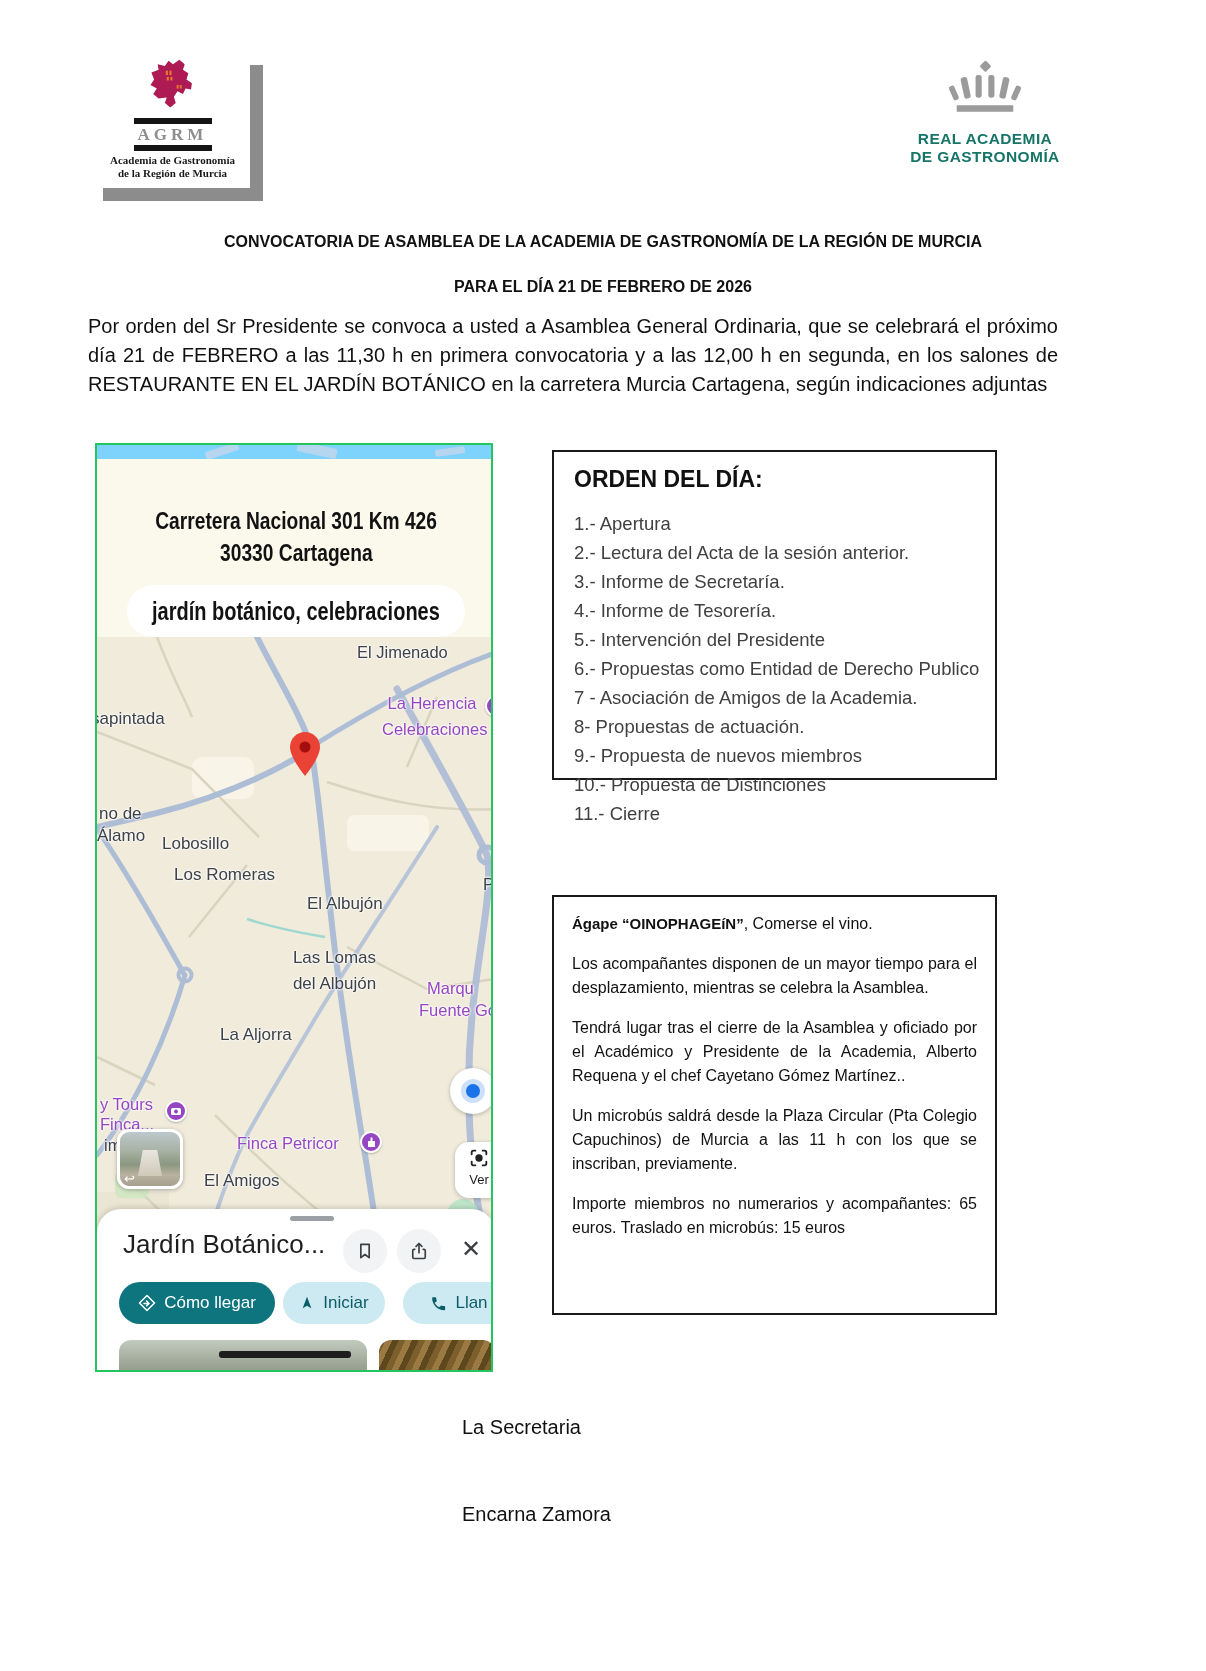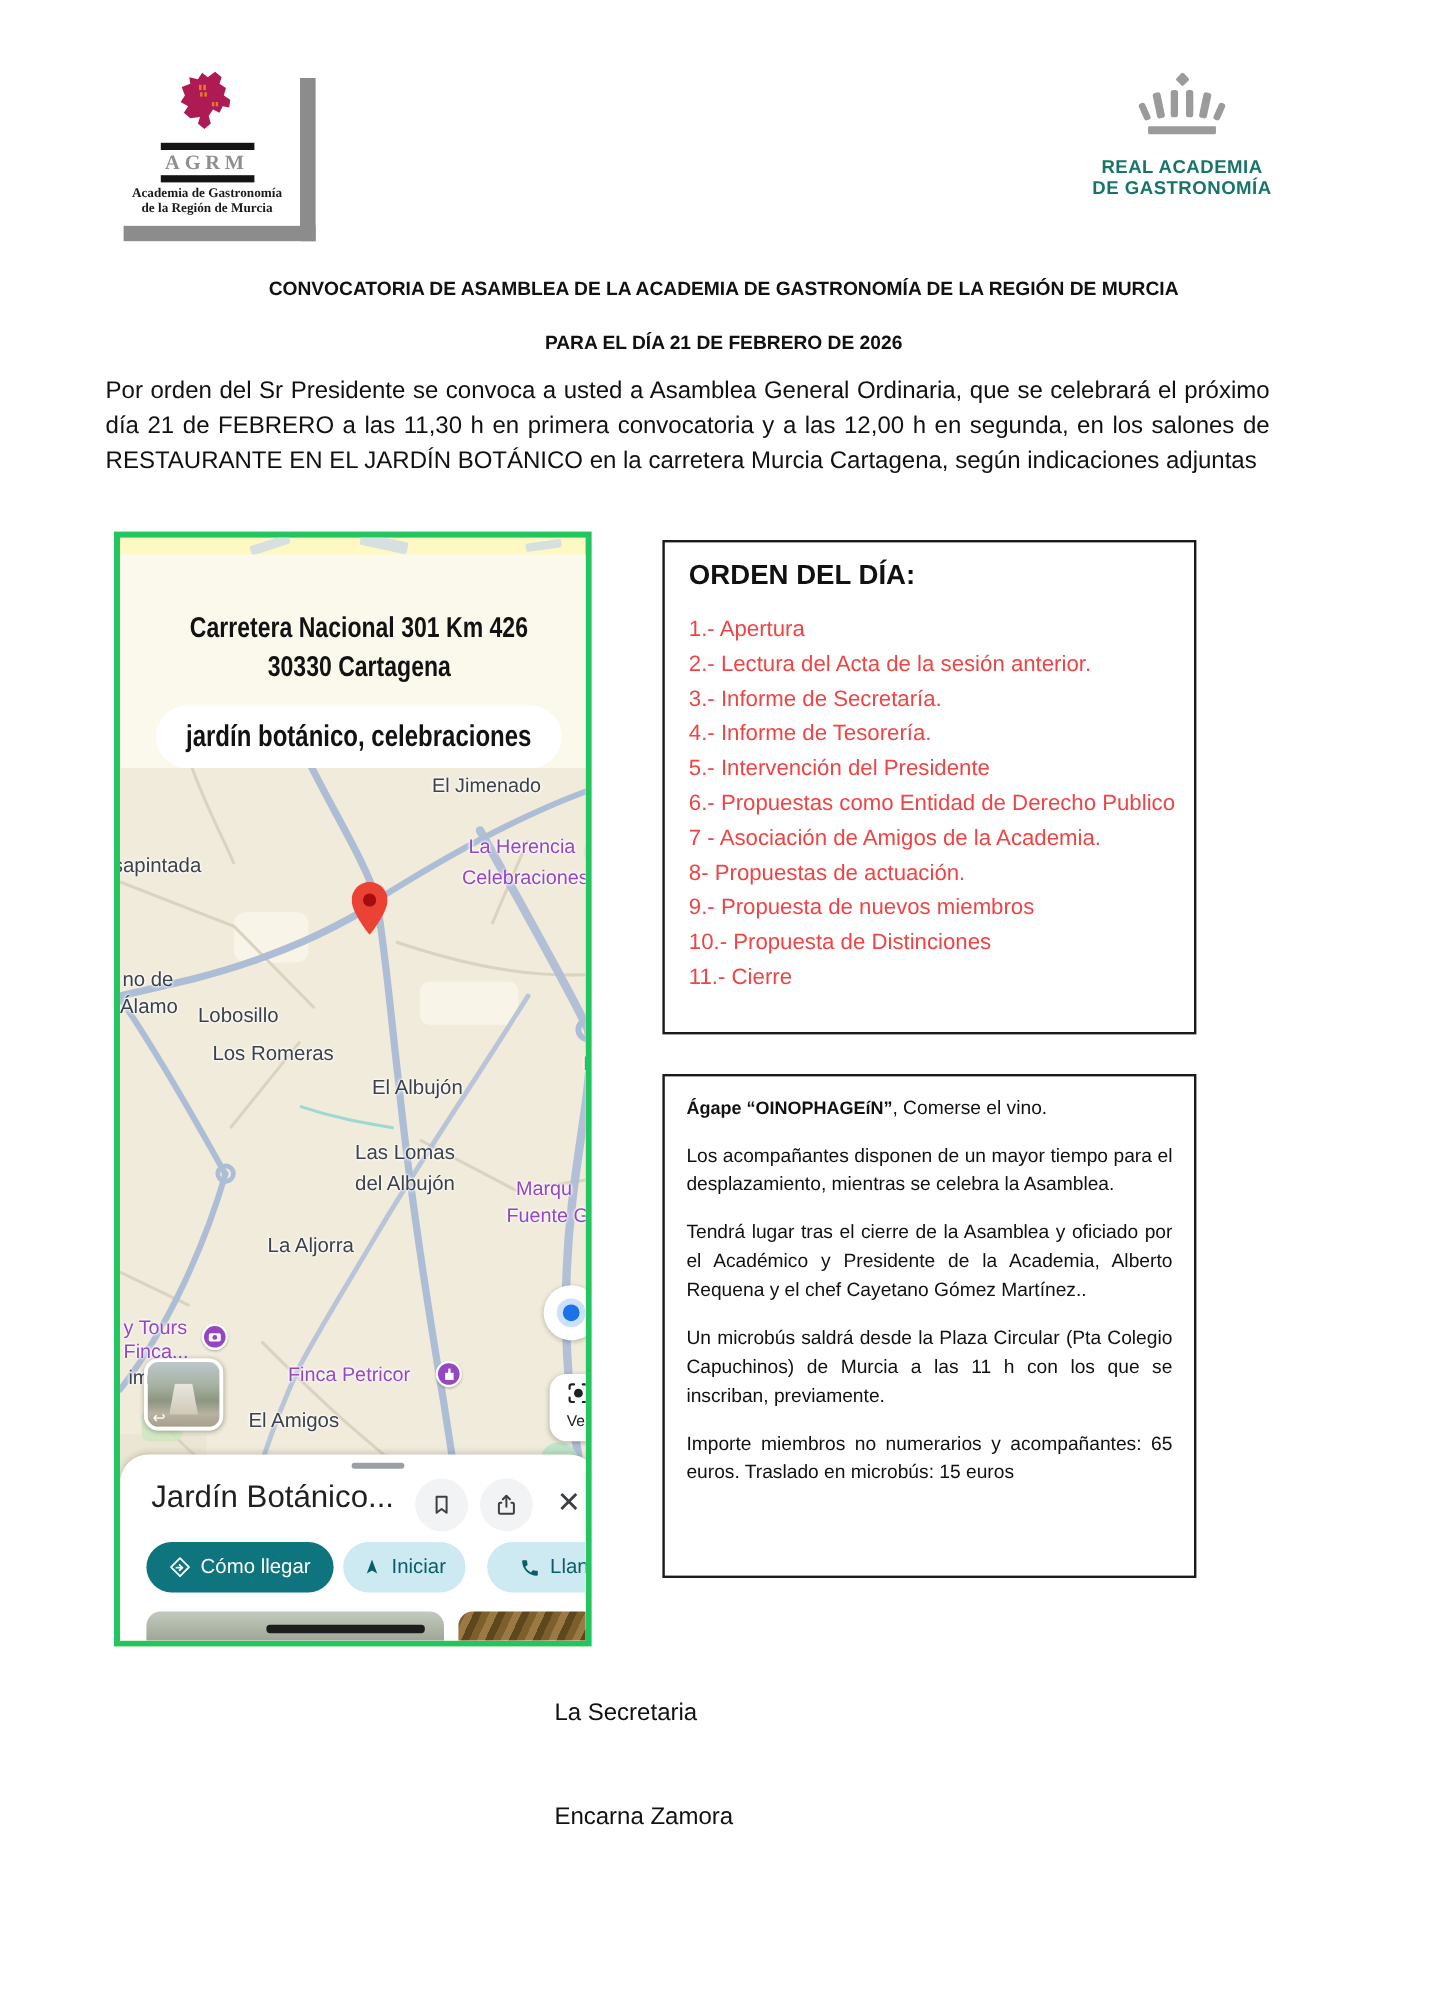--- a/index.html
+++ b/index.html
@@ -17,29 +17,29 @@
   .rag { position:absolute; left:895px; top:60px; width:180px; text-align:center; }
   .rag .txt { font-size:15.5px; font-weight:bold; color:#177568; line-height:17.5px; letter-spacing:.4px; }
 
   
   .doc-title { position:absolute; left:0; width:1206px; text-align:center; font-size:16px; font-weight:bold; color:#111; }
   .intro { position:absolute; left:88px; top:312px; width:970px; font-size:20px; line-height:29px; color:#111; text-align:justify; }
   .sig { position:absolute; font-size:20px; color:#111; }
 
   
   .box { position:absolute; left:552px; width:445px; border:2px solid #1a1a1a; background:#fff; }
-  .agenda-box { top:450px; height:412px; padding:14px 20px; }
+  .agenda-box { top:450px; height:330px; padding:14px 20px; }
   .agenda-box h2 { font-size:23px; font-weight:bold; color:#111; margin-bottom:16px; }
-  .agenda-box .item { font-size:18.5px; line-height:29px; color:#ef4444; white-space:nowrap; }
+  .agenda-box .item { font-size:18.5px; line-height:29px; color:#404040; white-space:nowrap; }
   .agape-box { top:895px; height:420px; padding:15px 18px; }
   .agape-box p { font-size:16px; line-height:24px; color:#111; text-align:justify; margin-bottom:16px; }
   .agape-box .ttl b { font-size:15px; }
 
   
-  .map { position:absolute; left:95px; top:443px; width:398px; height:929px; background:#fef9c3; overflow:hidden; border:5px solid #22c55e; }
+  .map { position:absolute; left:95px; top:443px; width:398px; height:929px; background:#7dd3fc; overflow:hidden; border:2px solid #22c55e; }
   .map .hint { position:absolute; background:#c9d6ea; opacity:.75; border-radius:2px; }
   .map .cream { position:absolute; left:0; top:14px; width:398px; height:178px; background:#fbf9ec; }
   .cond { display:inline-block; font-weight:bold; color:#121212; transform:scaleX(.8); transform-origin:center; white-space:nowrap; }
   .addr { position:absolute; width:398px; text-align:center; }
   .pill { position:absolute; left:30px; top:140px; width:338px; height:52px; background:#fff; border-radius:26px; }
   .mapbody { position:absolute; left:0; top:192px; width:398px; height:737px; background:#f0ebdb; }
   .mlabel { position:absolute; font-size:16.5px; color:#3d4148; text-shadow:0 0 3px #fff,0 0 3px #fff,0 0 2px #fff; white-space:nowrap; }
   .mpurple { color:#9646c3; }
   .mcenter { text-align:center; line-height:26px; }
   .picon { position:absolute; width:22px; height:22px; border-radius:50%; background:#9646c3; border:2px solid #fff; box-shadow:0 1px 2px rgba(0,0,0,.25); display:flex; align-items:center; justify-content:center; }

